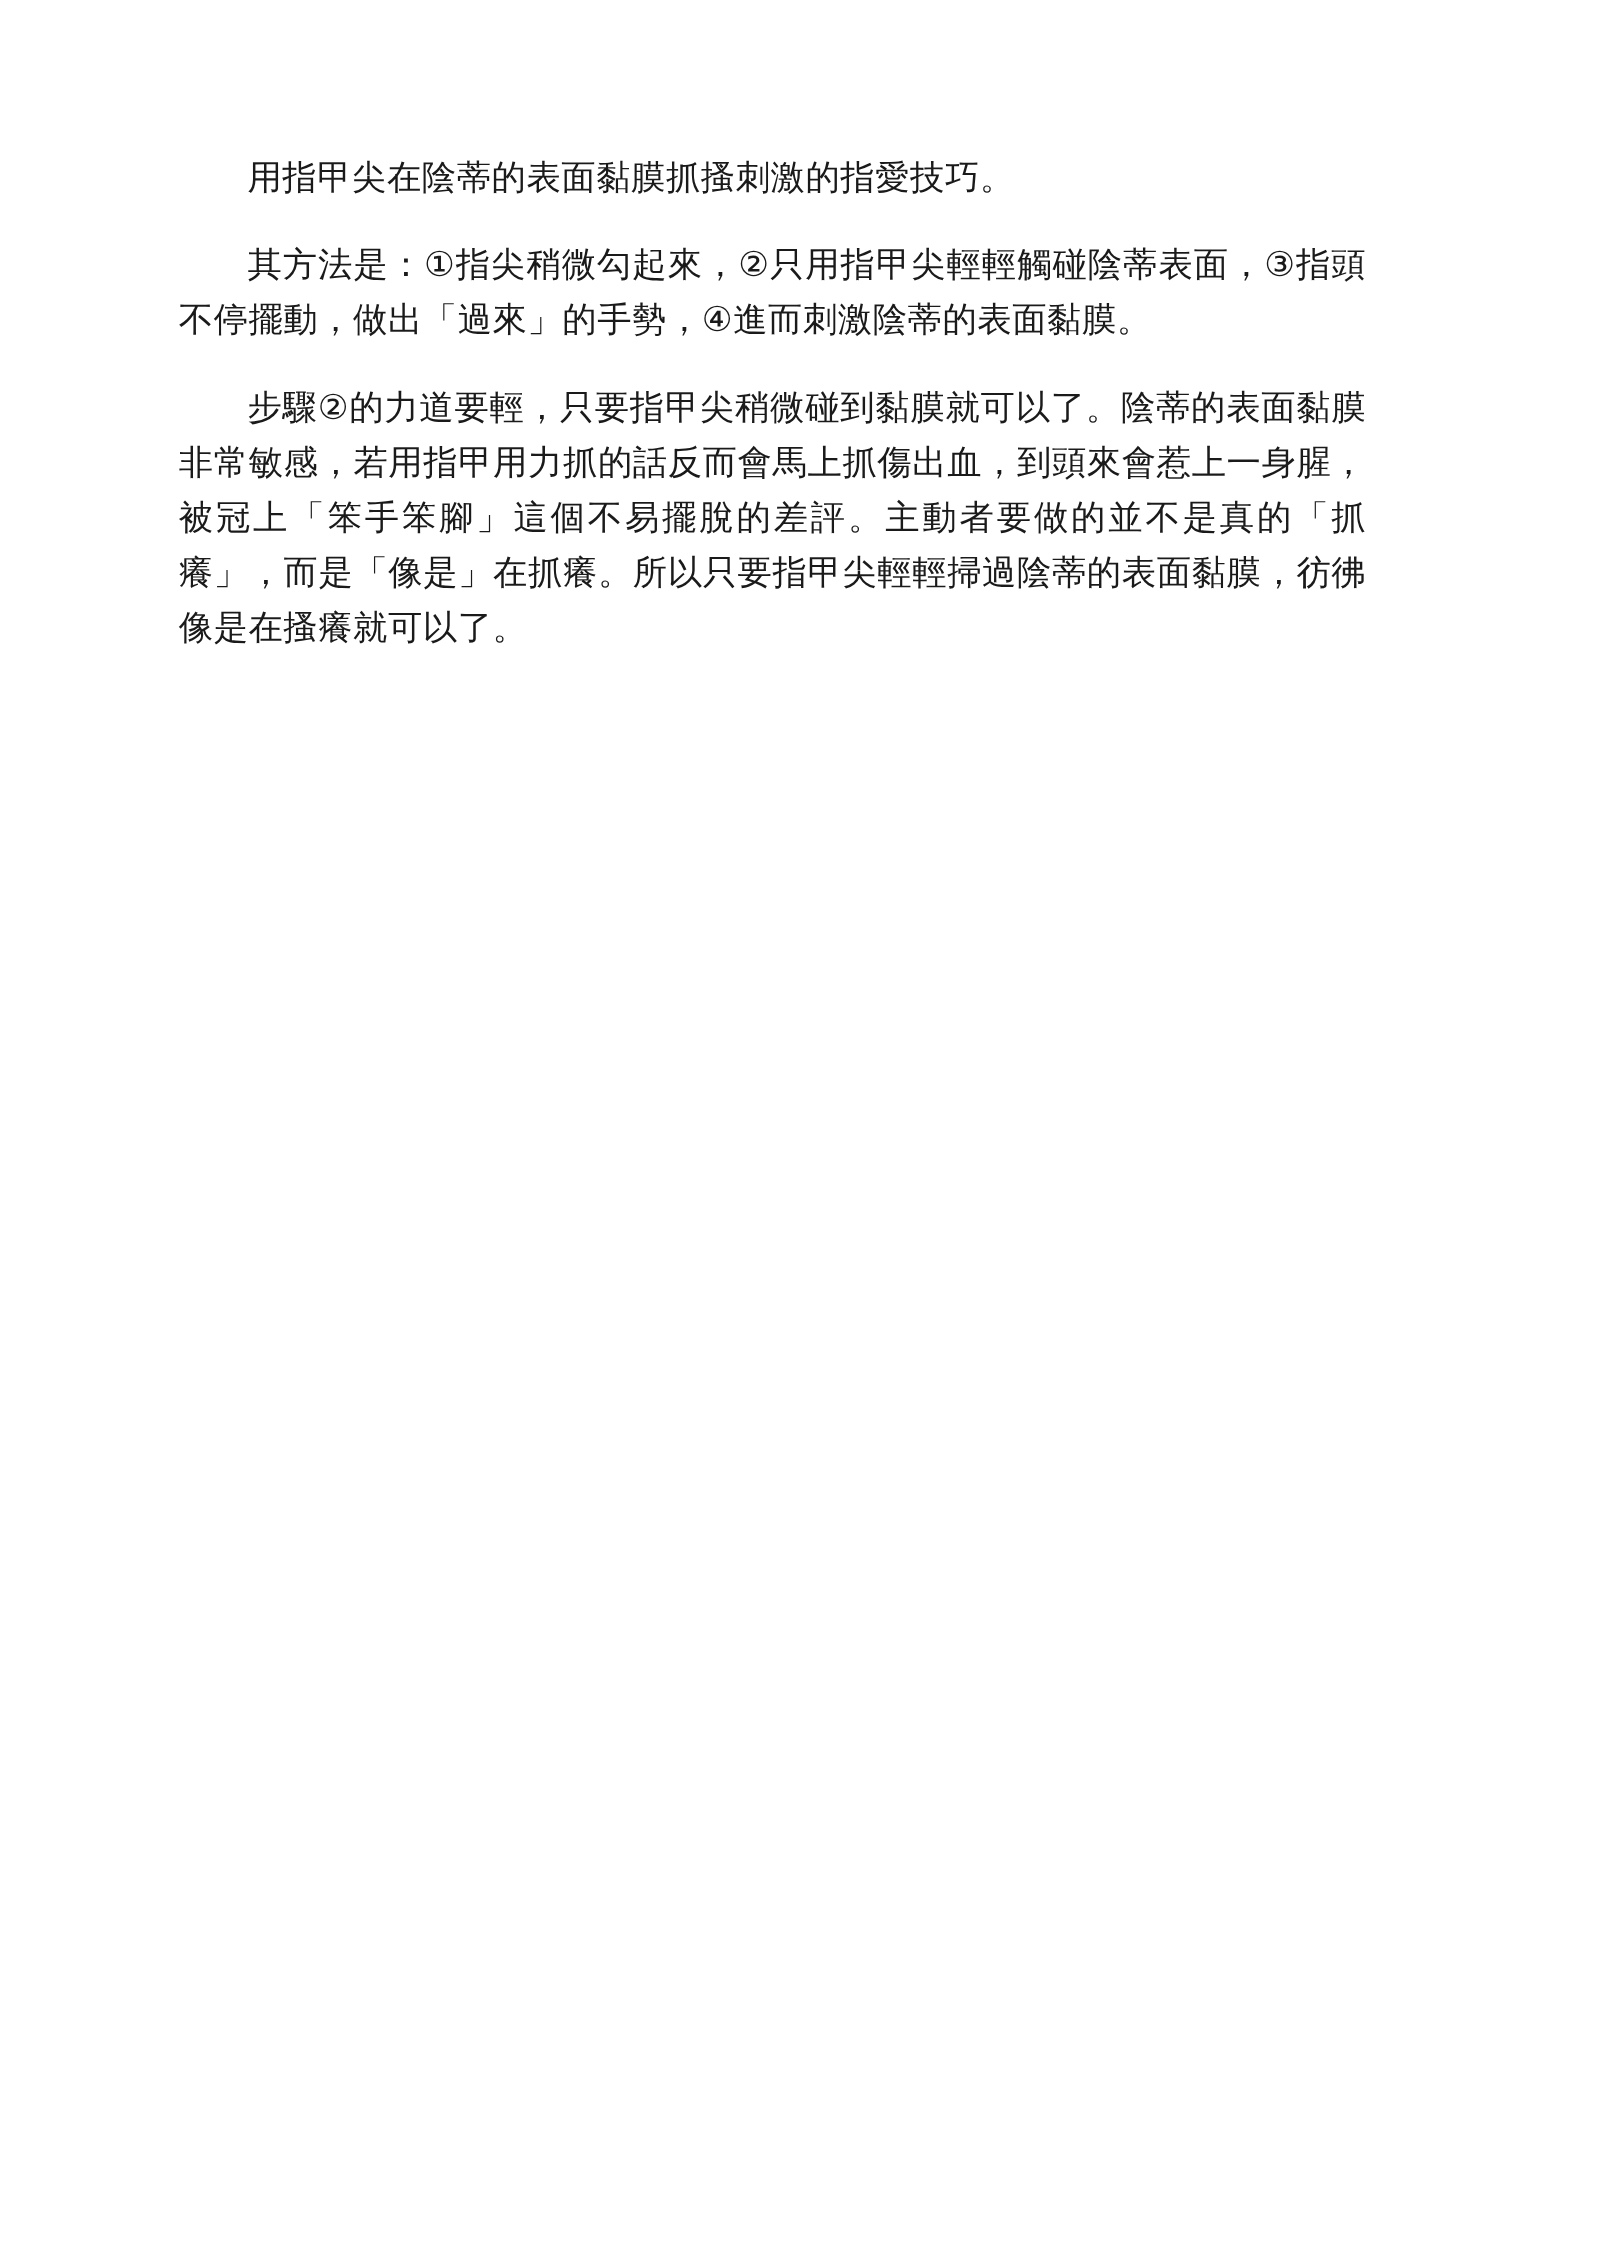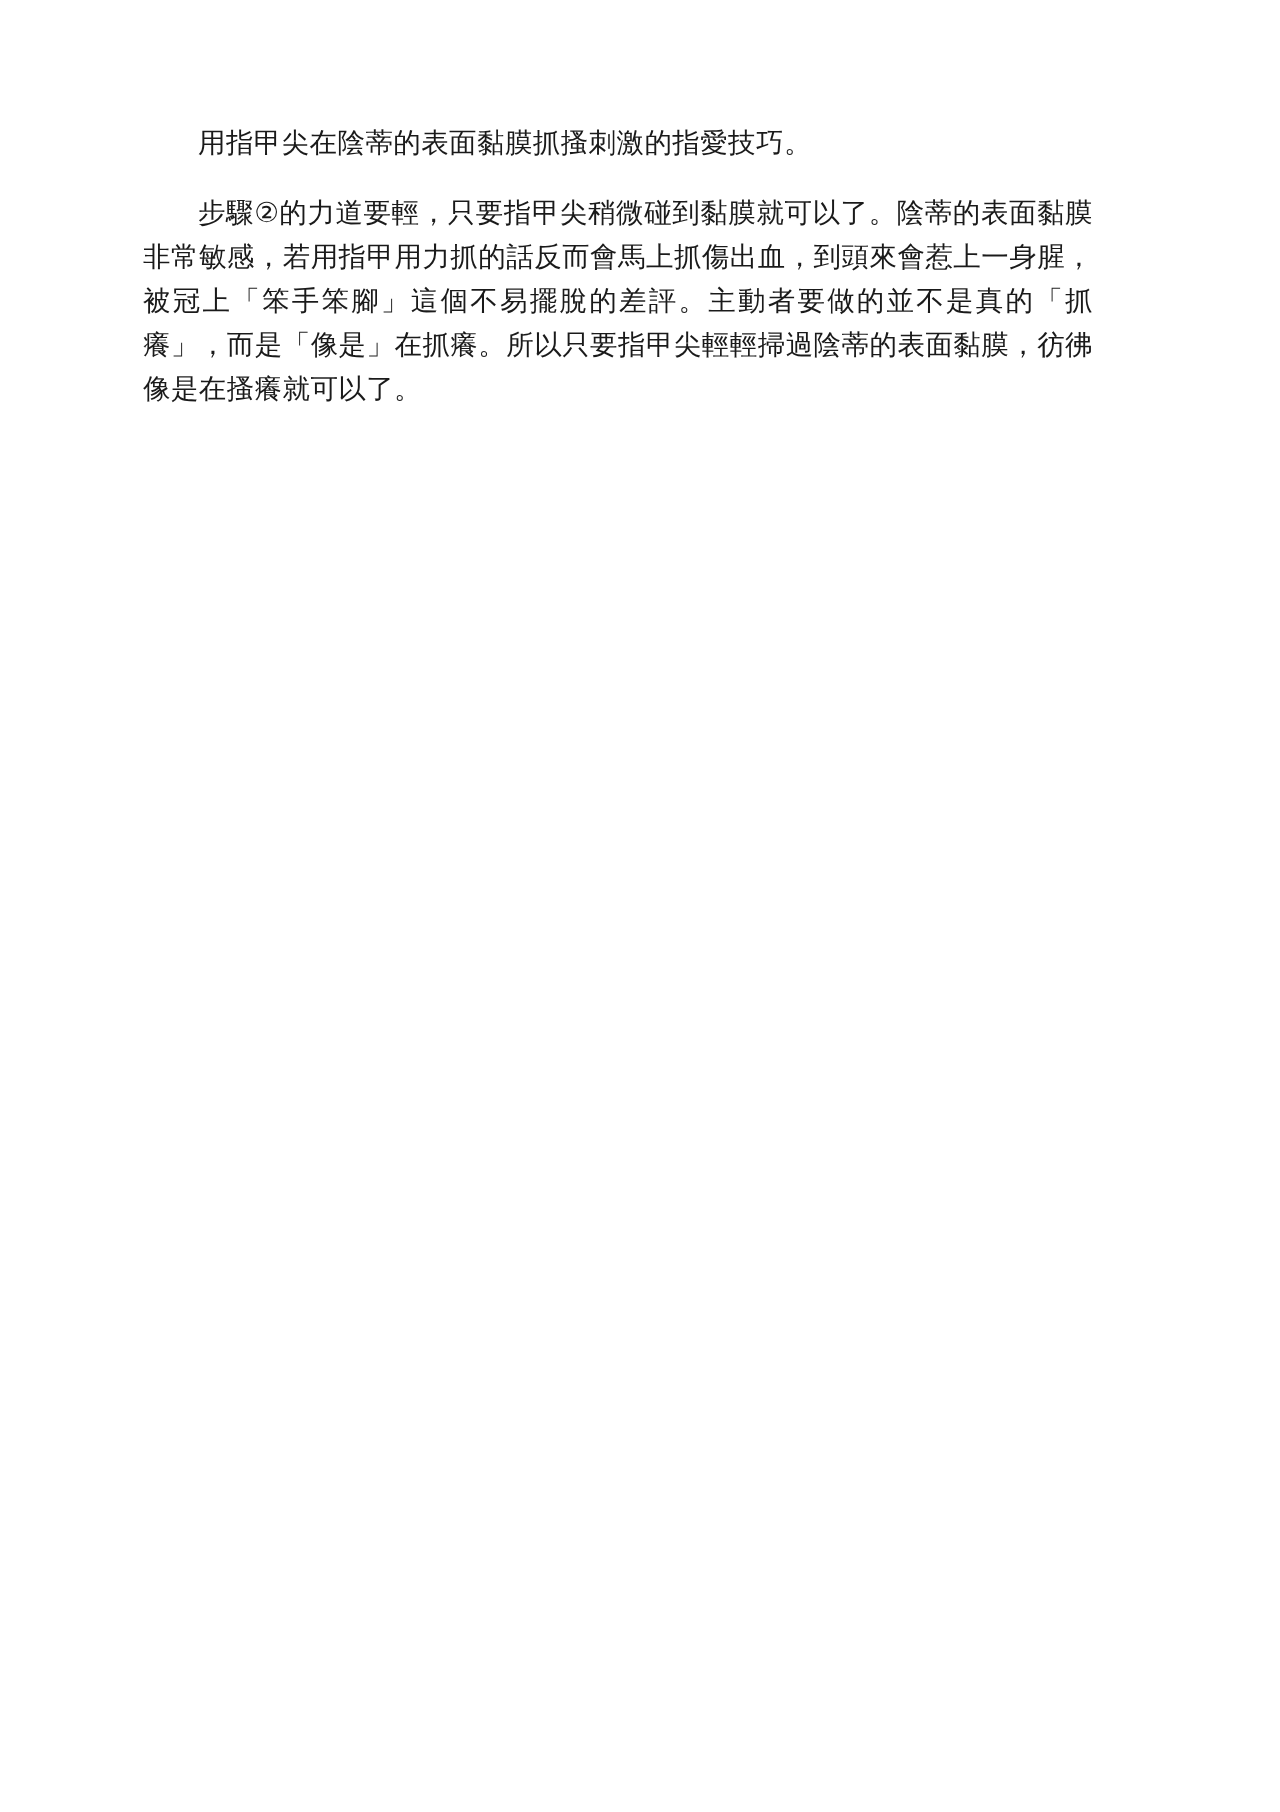--- a/index.html
+++ b/index.html
@@ -37,15 +37,16 @@
   .para:last-child {
     margin-bottom: 12px;
   }
 </style>
 </head>
 <body>
 
 <div class="page">
   <div class="content">
     <p class="para">用指甲尖在陰蒂的表面黏膜抓搔刺激的指愛技巧。</p>
+    <p class="para">其方法是：①指尖稍微勾起來，②只用指甲尖輕輕觸碰陰蒂表面，③指頭不停擺動，做出「過來」的手勢，④進而刺激陰蒂的表面黏膜。</p>
     <p class="para">步驟②的力道要輕，只要指甲尖稍微碰到黏膜就可以了。陰蒂的表面黏膜非常敏感，若用指甲用力抓的話反而會馬上抓傷出血，到頭來會惹上一身腥，被冠上「笨手笨腳」這個不易擺脫的差評。主動者要做的並不是真的「抓癢」，而是「像是」在抓癢。所以只要指甲尖輕輕掃過陰蒂的表面黏膜，彷彿像是在搔癢就可以了。</p>
   </div>
 </div>
 
 </body></html>

